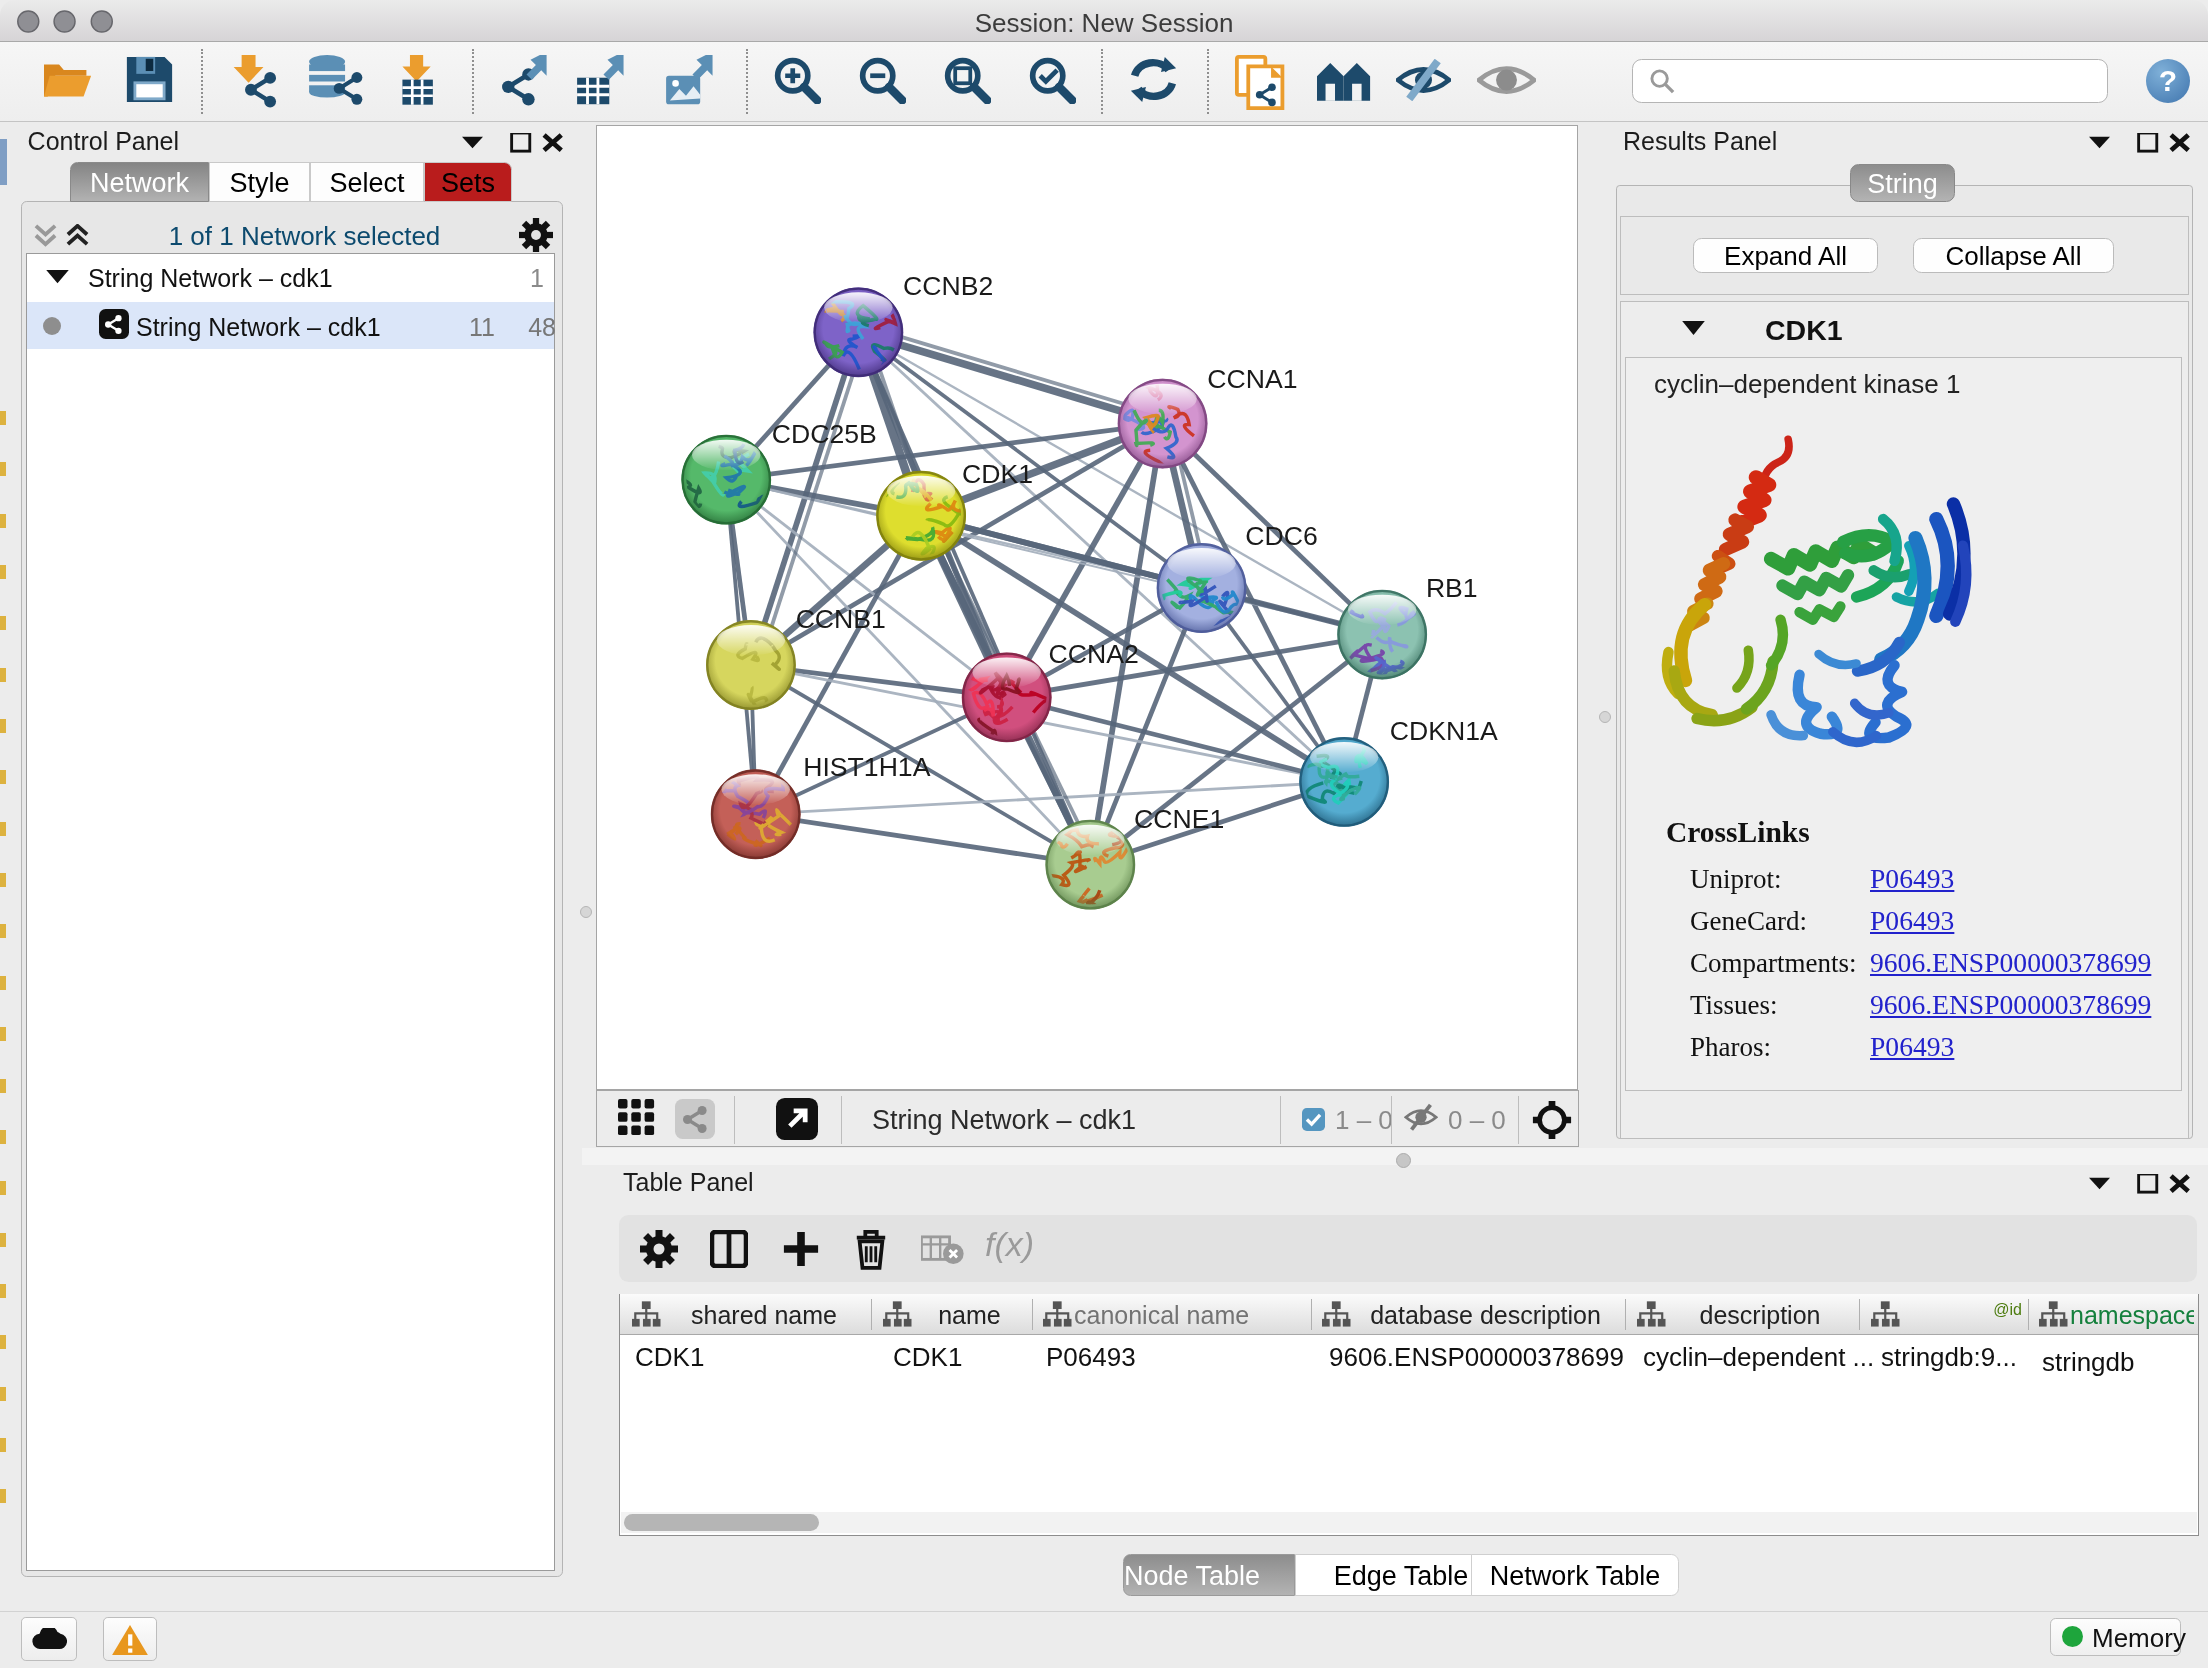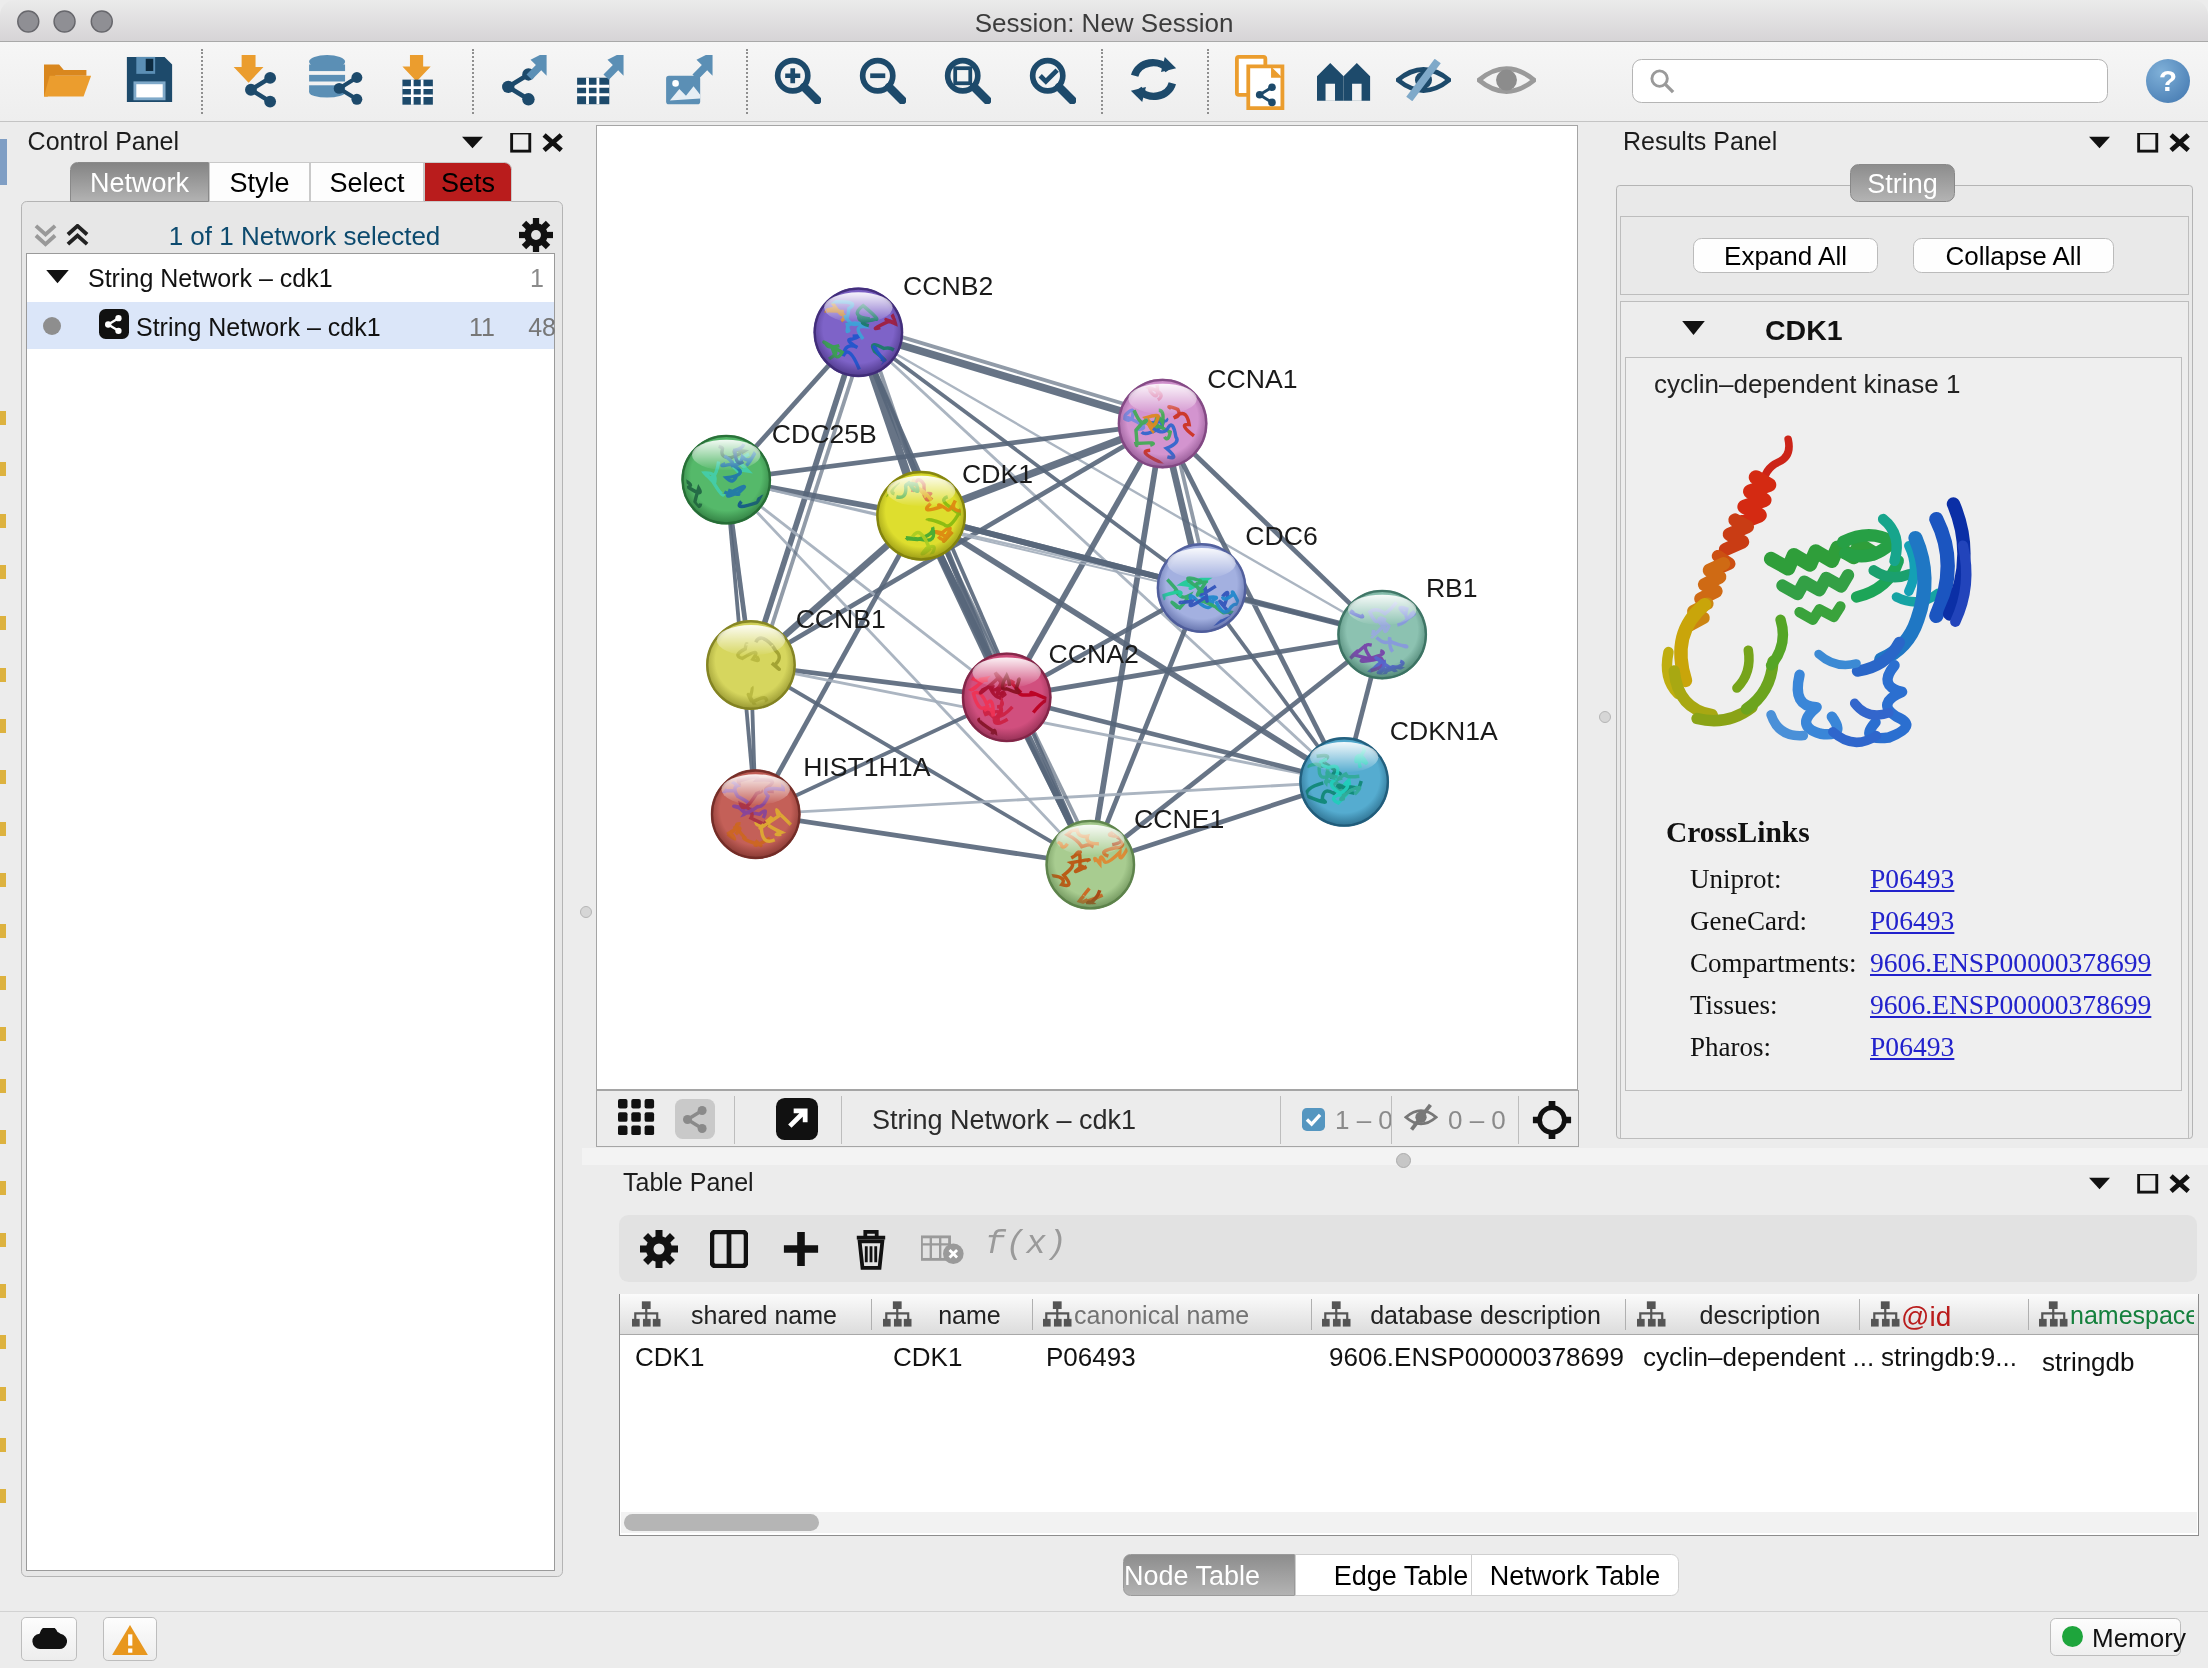--- a/index.html
+++ b/index.html
@@ -706,21 +706,21 @@
     <path d="M4 10h30M13 10V4h12v6" stroke="#111" stroke-width="4" fill="none"></path>
     <path d="M7 14h24l-3 28H10z" fill="none" stroke="#111" stroke-width="4"></path>
     <path d="M14 19v17M19 19v17M24 19v17" stroke="#111" stroke-width="3"></path>
   </svg>
 <svg class="abs" style="left:921px;top:1235px" width="44" height="30" viewBox="0 0 46 32">
     <rect x="0" y="2" width="30" height="24" fill="none" stroke="#9a9a9a" stroke-width="3"></rect>
     <path d="M0 10h30M10 2v24M20 2v24" stroke="#9a9a9a" stroke-width="2.5"></path>
     <circle cx="34" cy="20" r="11" fill="#9a9a9a"></circle>
     <path d="M30 16l8 8M38 16l-8 8" stroke="#fff" stroke-width="3"></path>
   </svg>
-<div class="abs" style="left:985px;top:1225px;font-family:Liberation Mono, monospace;font-style:italic;font-size:34px;color:#9a9a9a">f(x)</div>
+<div class="abs" style="left:985px;top:1225px;font-family:Liberation Sans, sans-serif;font-style:italic;font-size:34px;color:#9a9a9a">f(x)</div>
 
 <div class="abs" style="left:619px;top:1294px;width:1580px;height:242px;background:#fff;border:1px solid #8d8d8d"></div>
 <div class="abs" style="left:620px;top:1294px;width:1578px;height:41px;background:linear-gradient(#fbfbfb,#dcdcdc);border-bottom:1px solid #a8a8a8"></div>
 <div class="abs" style="left:871px;top:1299px;width:0;height:31px;border-left:1px solid #b0b0b0"></div>
 <div class="abs" style="left:1032px;top:1299px;width:0;height:31px;border-left:1px solid #b0b0b0"></div>
 <div class="abs" style="left:1311px;top:1299px;width:0;height:31px;border-left:1px solid #b0b0b0"></div>
 <div class="abs" style="left:1625px;top:1299px;width:0;height:31px;border-left:1px solid #b0b0b0"></div>
 <div class="abs" style="left:1859px;top:1299px;width:0;height:31px;border-left:1px solid #b0b0b0"></div>
 <div class="abs" style="left:2028px;top:1299px;width:0;height:31px;border-left:1px solid #b0b0b0"></div>
 <svg style="position:absolute;left:632px;top:1301px" width="28.5" height="27" viewBox="0 0 26 24">
@@ -784,21 +784,21 @@
       <rect x="10" y="16" width="7" height="7"></rect>
       <rect x="19" y="16" width="7" height="7"></rect>
     </g>
     <path d="M13 7v4M3 16v-5h20v5M13 11v5" stroke="#555" stroke-width="2" fill="none"></path>
   </svg>
 <div class="abs" style="left:662px;top:1301px;width:204px;text-align:center;font-size:25px;color:#222;white-space:nowrap;overflow:hidden">shared name</div>
 <div class="abs" style="left:913px;top:1301px;width:113px;text-align:center;font-size:25px;color:#222;white-space:nowrap;overflow:hidden">name</div>
 <div class="abs" style="left:1074px;top:1301px;width:231px;text-align:left;font-size:25px;color:#737373;white-space:nowrap;overflow:hidden">canonical name</div>
 <div class="abs" style="left:1352px;top:1301px;width:267px;text-align:center;font-size:25px;color:#222;white-space:nowrap;overflow:hidden">database description</div>
 <div class="abs" style="left:1667px;top:1301px;width:186px;text-align:center;font-size:25px;color:#222;white-space:nowrap;overflow:hidden">description</div>
-<div class="abs" style="left:1901px;top:1301px;width:121px;text-align:left;font-size:28px;color:#b91c1c;white-space:nowrap;overflow:hidden">@id</div>
+<div class="abs" style="left:1901px;top:1301px;width:121px;text-align:right;font-size:16px;color:#4d7c0f;white-space:nowrap;overflow:hidden">@id</div>
 <div class="abs" style="left:2070px;top:1301px;width:124px;text-align:center;font-size:25px;color:#15803d;white-space:nowrap;overflow:hidden">namespace</div>
 <div class="abs" style="left:620px;top:1335px;width:1578px;height:42px;background:#fff;font-size:26px;color:#111">
 <span class="abs" style="left:15px;top:6.7px">CDK1</span>
 <span class="abs" style="left:273px;top:6.7px">CDK1</span>
 <span class="abs" style="left:426px;top:6.7px">P06493</span>
 <span class="abs" style="left:709px;top:6.7px">9606.ENSP00000378699</span>
 <span class="abs" style="left:1023px;top:6.7px">cyclin–dependent ...</span>
 <span class="abs" style="left:1261px;top:6.7px">stringdb:9...</span>
 <span class="abs" style="left:1422px;top:12px">stringdb</span>
 </div>

